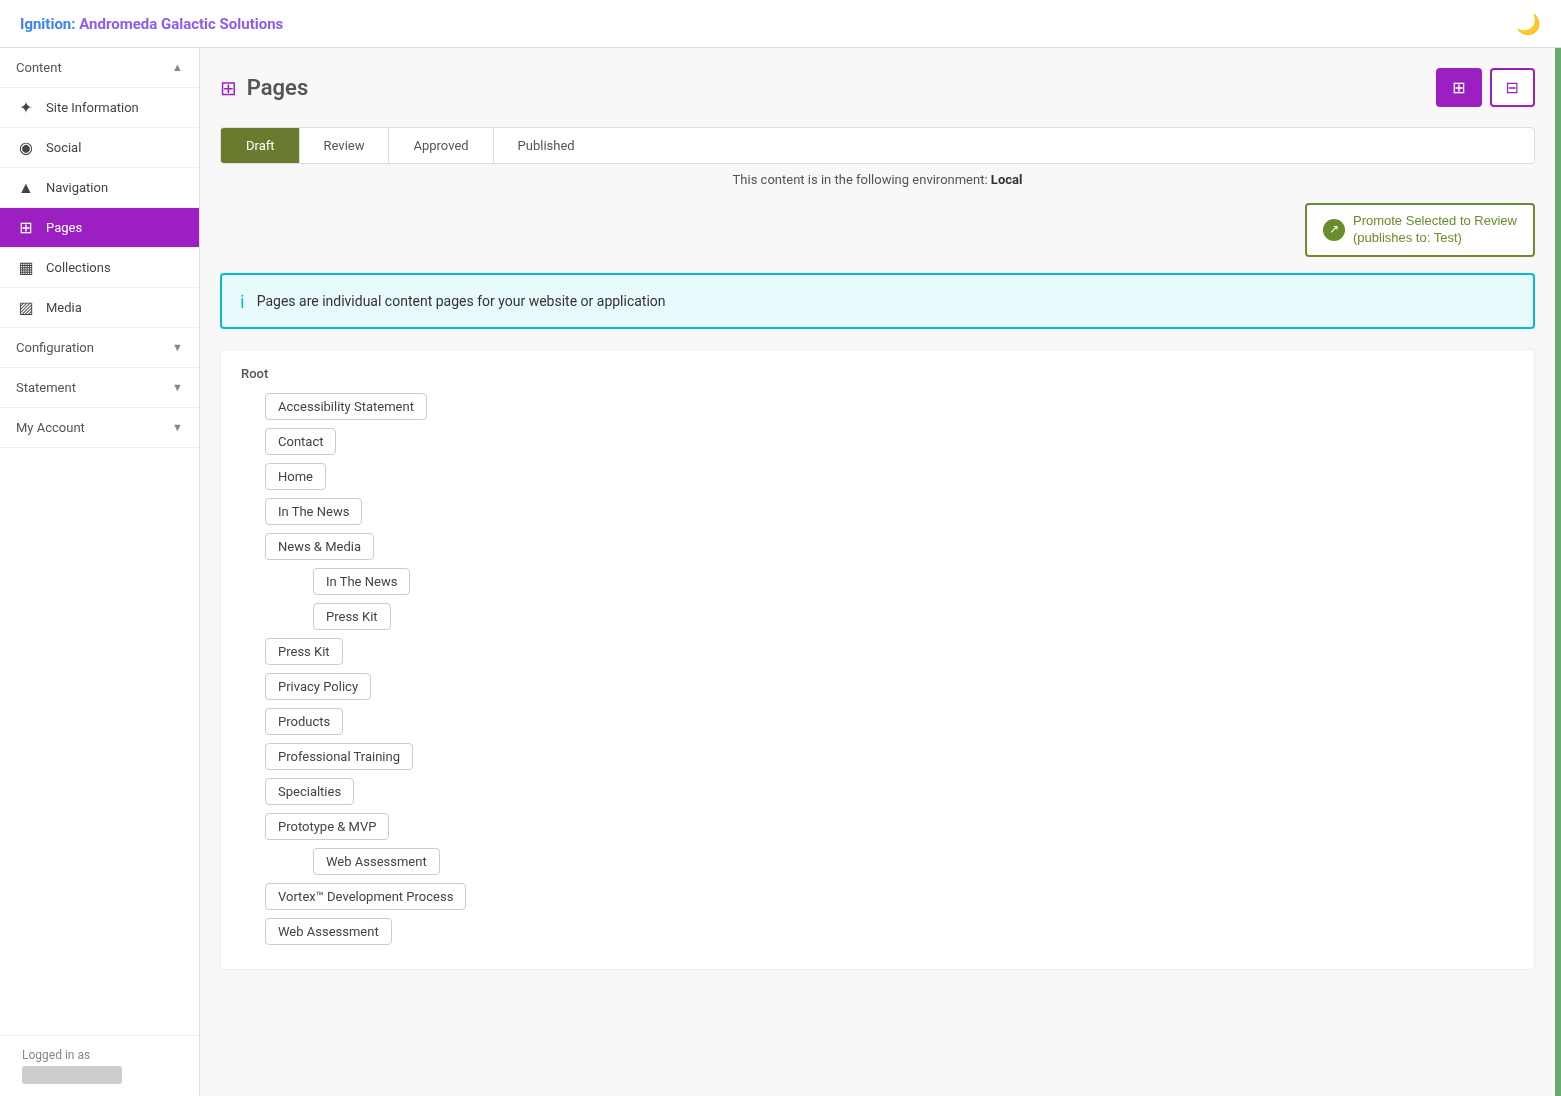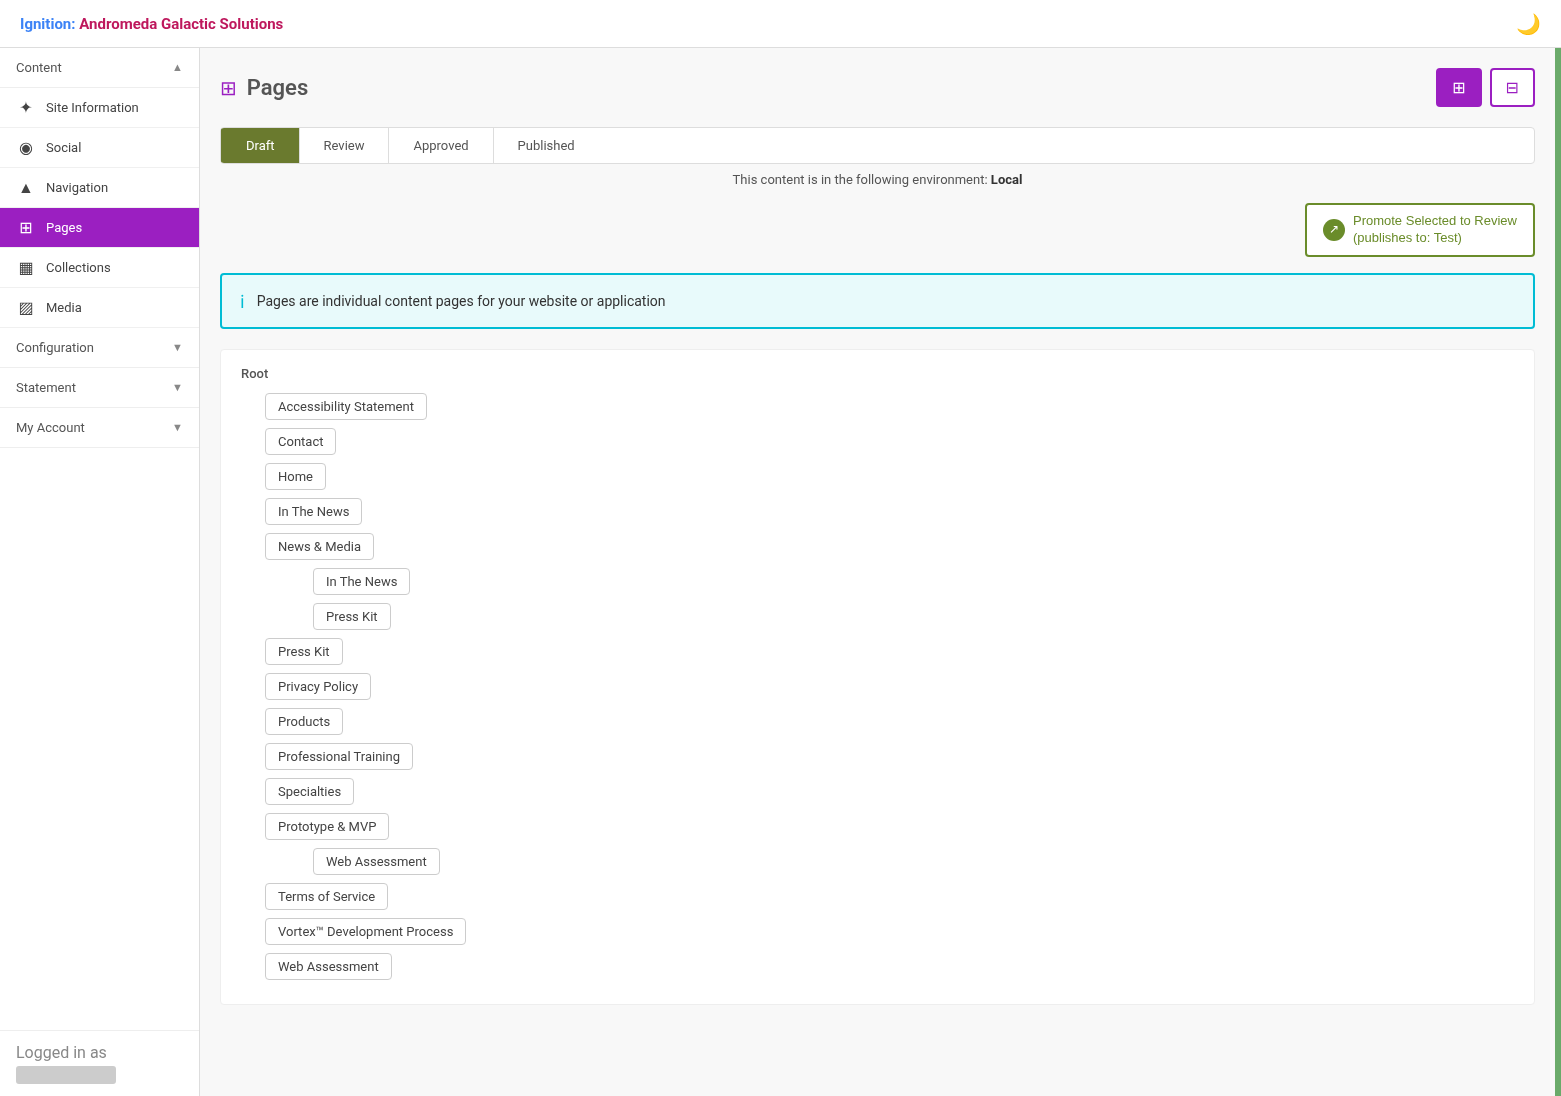--- a/index.html
+++ b/index.html
@@ -11,21 +11,21 @@
       border-bottom: 1px solid #ddd;
       padding: 0 20px;
       height: 48px;
       display: flex;
       align-items: center;
       justify-content: space-between;
       flex-shrink: 0;
     }
     #topbar .brand { font-size: 15px; color: #555; }
     #topbar .brand span { color: #3b82f6; font-weight: bold; }
-    #topbar .brand .site { color: #be185d; }
+    #topbar .brand .site { color: #8b5cf6; }
     .moon-icon { color: #5b2d8e; font-size: 20px; }
 
     
     #layout { display: flex; flex: 1; overflow: hidden; }
 
     
     #sidebar {
       width: 200px;
       background: #fff;
       border-right: 1px solid #ddd;
@@ -56,22 +56,22 @@
       color: #444;
       cursor: pointer;
       border-bottom: 1px solid #f0f0f0;
     }
     .sidebar-item.active { background: #9b1fc1; color: #fff; }
     .sidebar-item .icon { font-size: 16px; width: 20px; text-align: center; }
     .sidebar-item.active .icon { color: #fff; }
 
     .sidebar-footer {
       margin-top: auto;
-      padding: 12px 16px;
-      font-size: 16px;
+      padding: 12px 22px;
+      font-size: 12px;
       color: #888;
       border-top: 1px solid #eee;
     }
     .sidebar-footer-avatar {
       width: 100px;
       height: 18px;
       background: #ccc;
       border-radius: 3px;
       margin-top: 4px;
     }
@@ -401,23 +401,20 @@
 
         <div class="tree-node">
           <div class="page-chip">Prototype &amp; MVP</div>
         </div>
         <div class="tree-level-2">
           <div class="tree-node">
             <div class="page-chip">Web Assessment</div>
           </div>
         </div>
 
-        <div class="tree-node">
-          <div class="page-chip">Terms of Service</div>
-        </div>
 
         <div class="tree-node">
           <div class="page-chip">Vortex™ Development Process</div>
         </div>
 
         <div class="tree-node">
           <div class="page-chip">Web Assessment</div>
         </div>
 
       </div>

